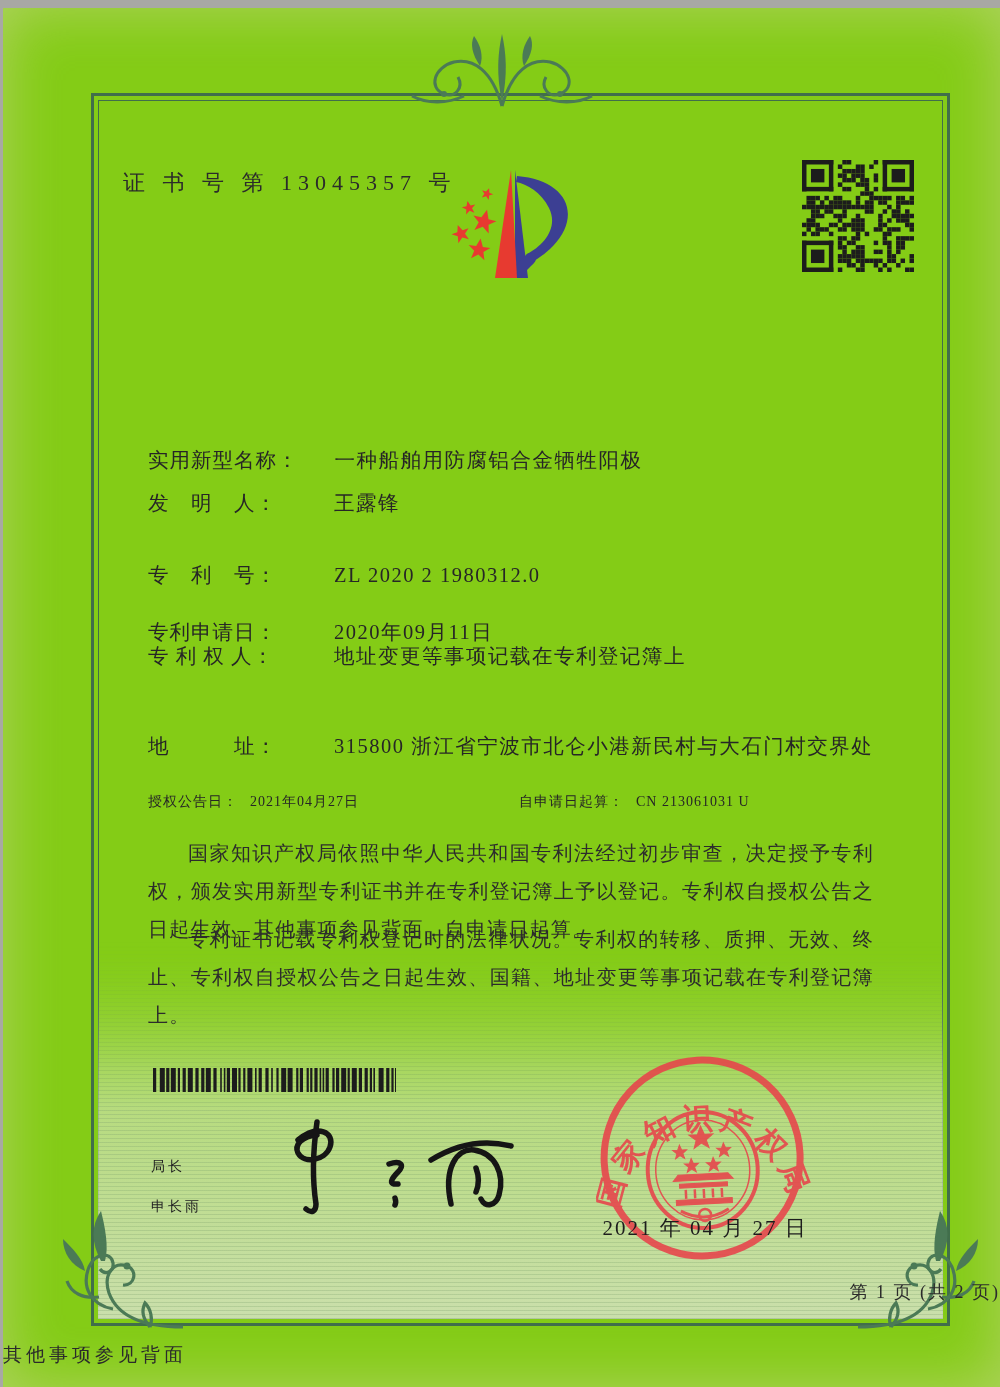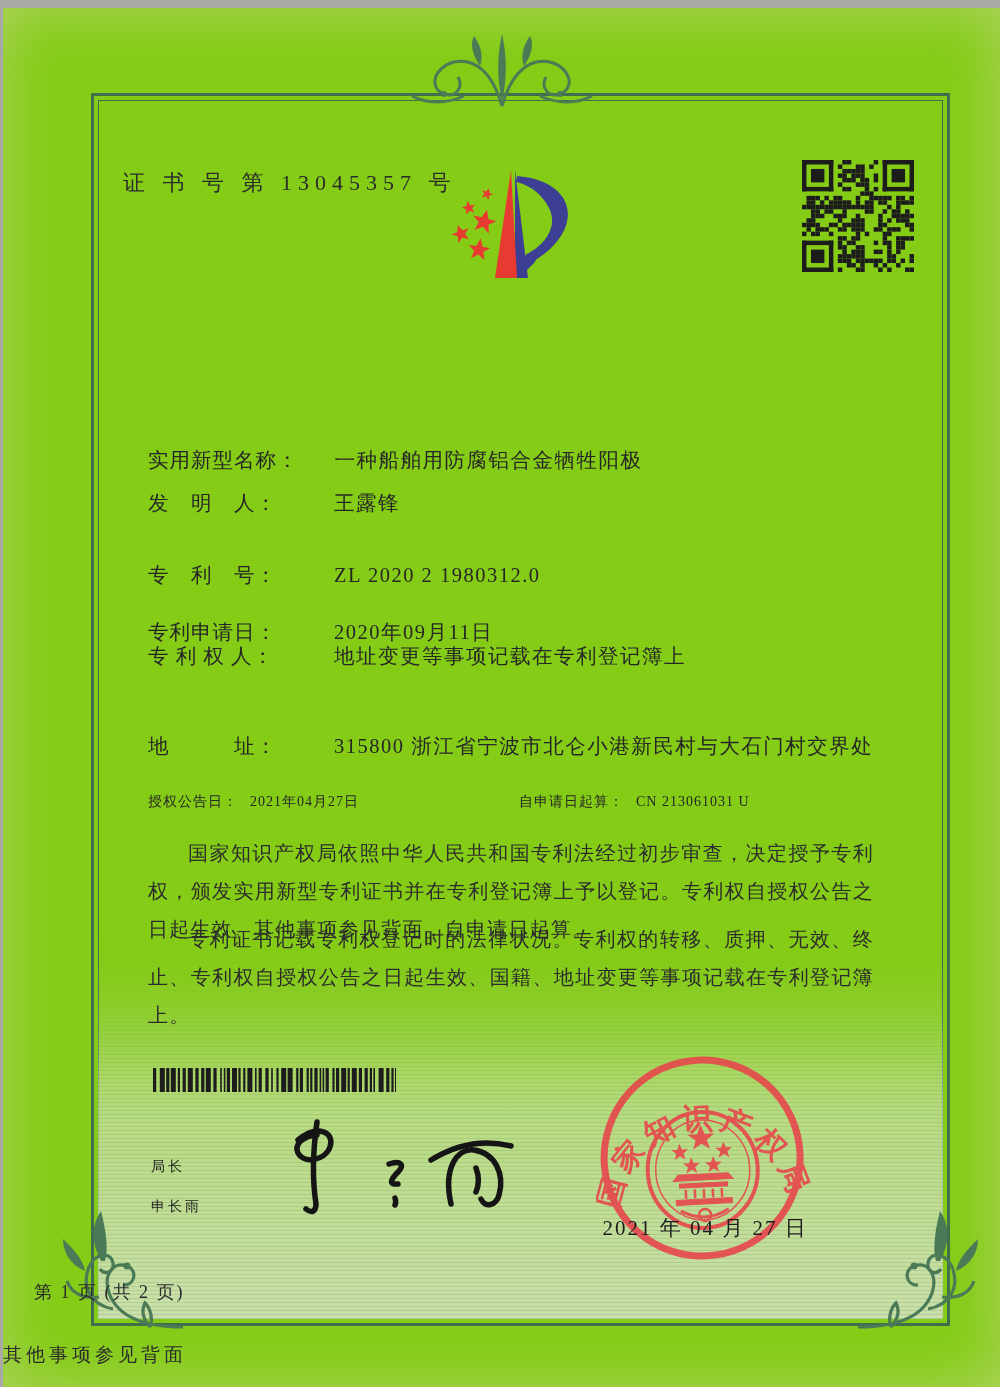--- a/index.html
+++ b/index.html
@@ -57,21 +57,21 @@
   }
   .barcode{position:absolute;left:150px;top:1060px;}
   .director{position:absolute;left:148px;top:1132px;font-size:14px;color:#222;line-height:40px;letter-spacing:3px;margin-top:7px;}
   .signature{position:absolute;left:268px;top:1098px;}
   .seal{position:absolute;left:591px;top:1040px;transform:rotate(-3deg);}
   .seal-date{
     position:absolute;left:592px;top:1206px;width:220px;text-align:center;
     font-size:21px;color:#1d1d1d;letter-spacing:2px;white-space:pre;
   }
   .page-num{
-    position:absolute;left:16px;right:0;top:1272px;text-align:left;
+    position:absolute;left:5px;right:0;top:1272px;text-align:right;
     font-size:18px;color:#2b2b2b;letter-spacing:2px;padding-left:15px;
   }
   .footer-note{
     position:absolute;left:0;right:0;top:1334px;text-align:left;
     font-size:19px;color:#2b2b2b;letter-spacing:4px;
   }
   .ornament-top{position:absolute;left:0;right:0;top:18px;text-align:center;}
   .corner-bl{position:absolute;left:52px;bottom:48px;}
   .corner-br{position:absolute;right:14px;bottom:48px;transform:scaleX(-1);}
   svg{display:block;}

